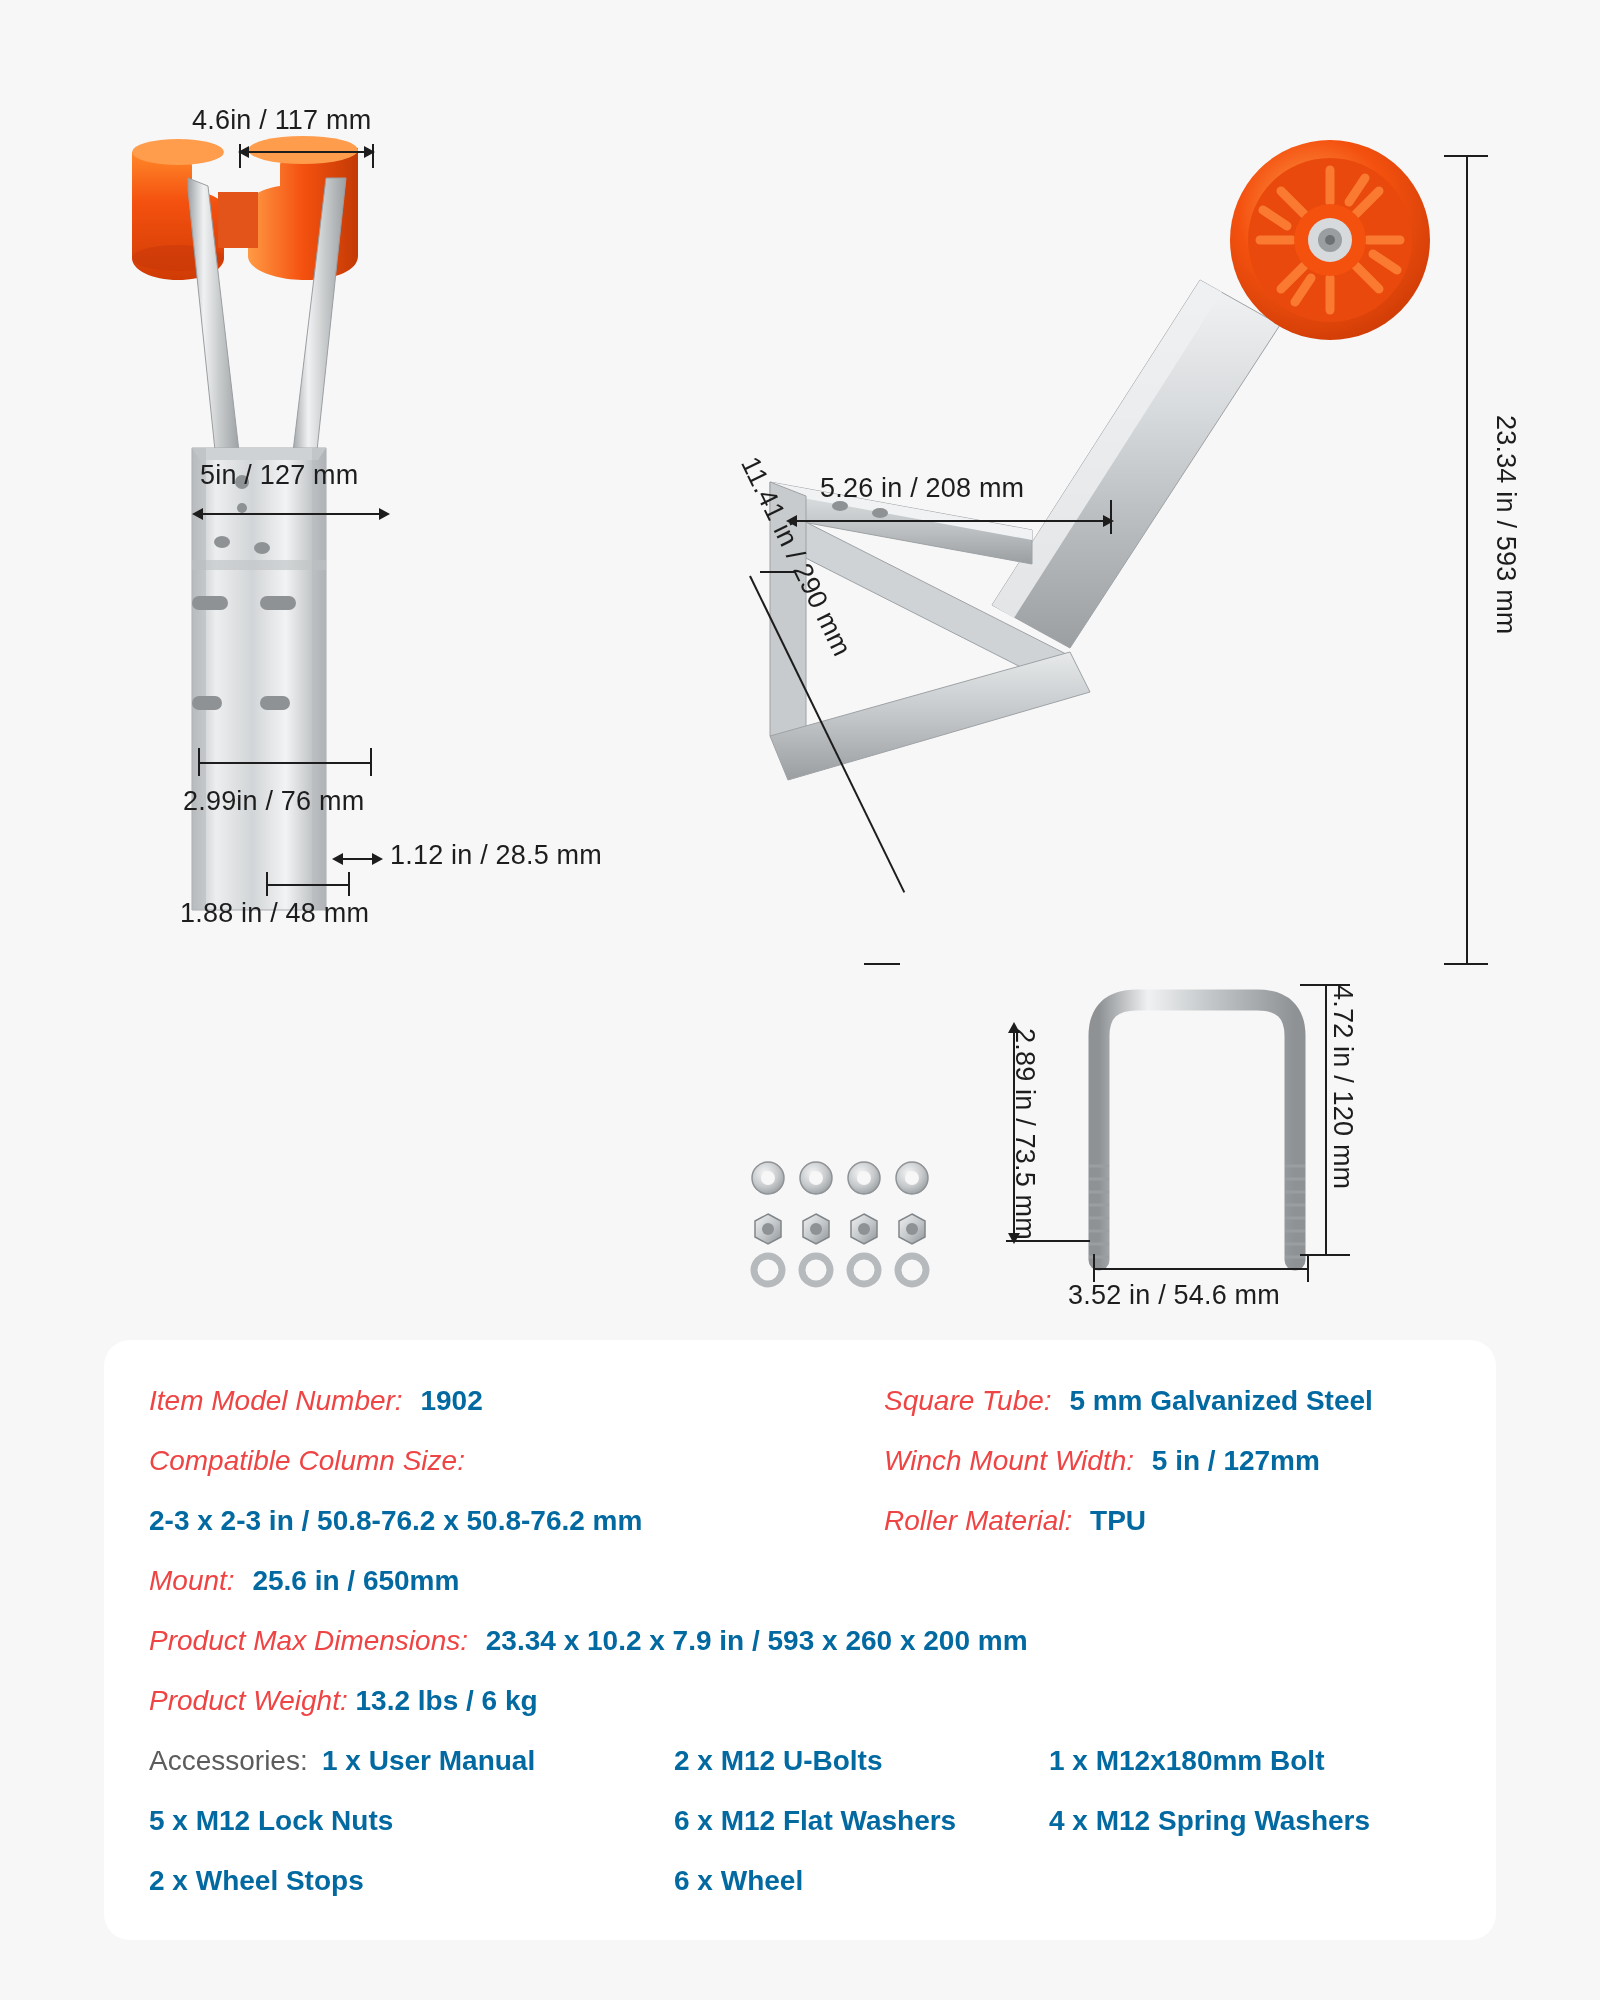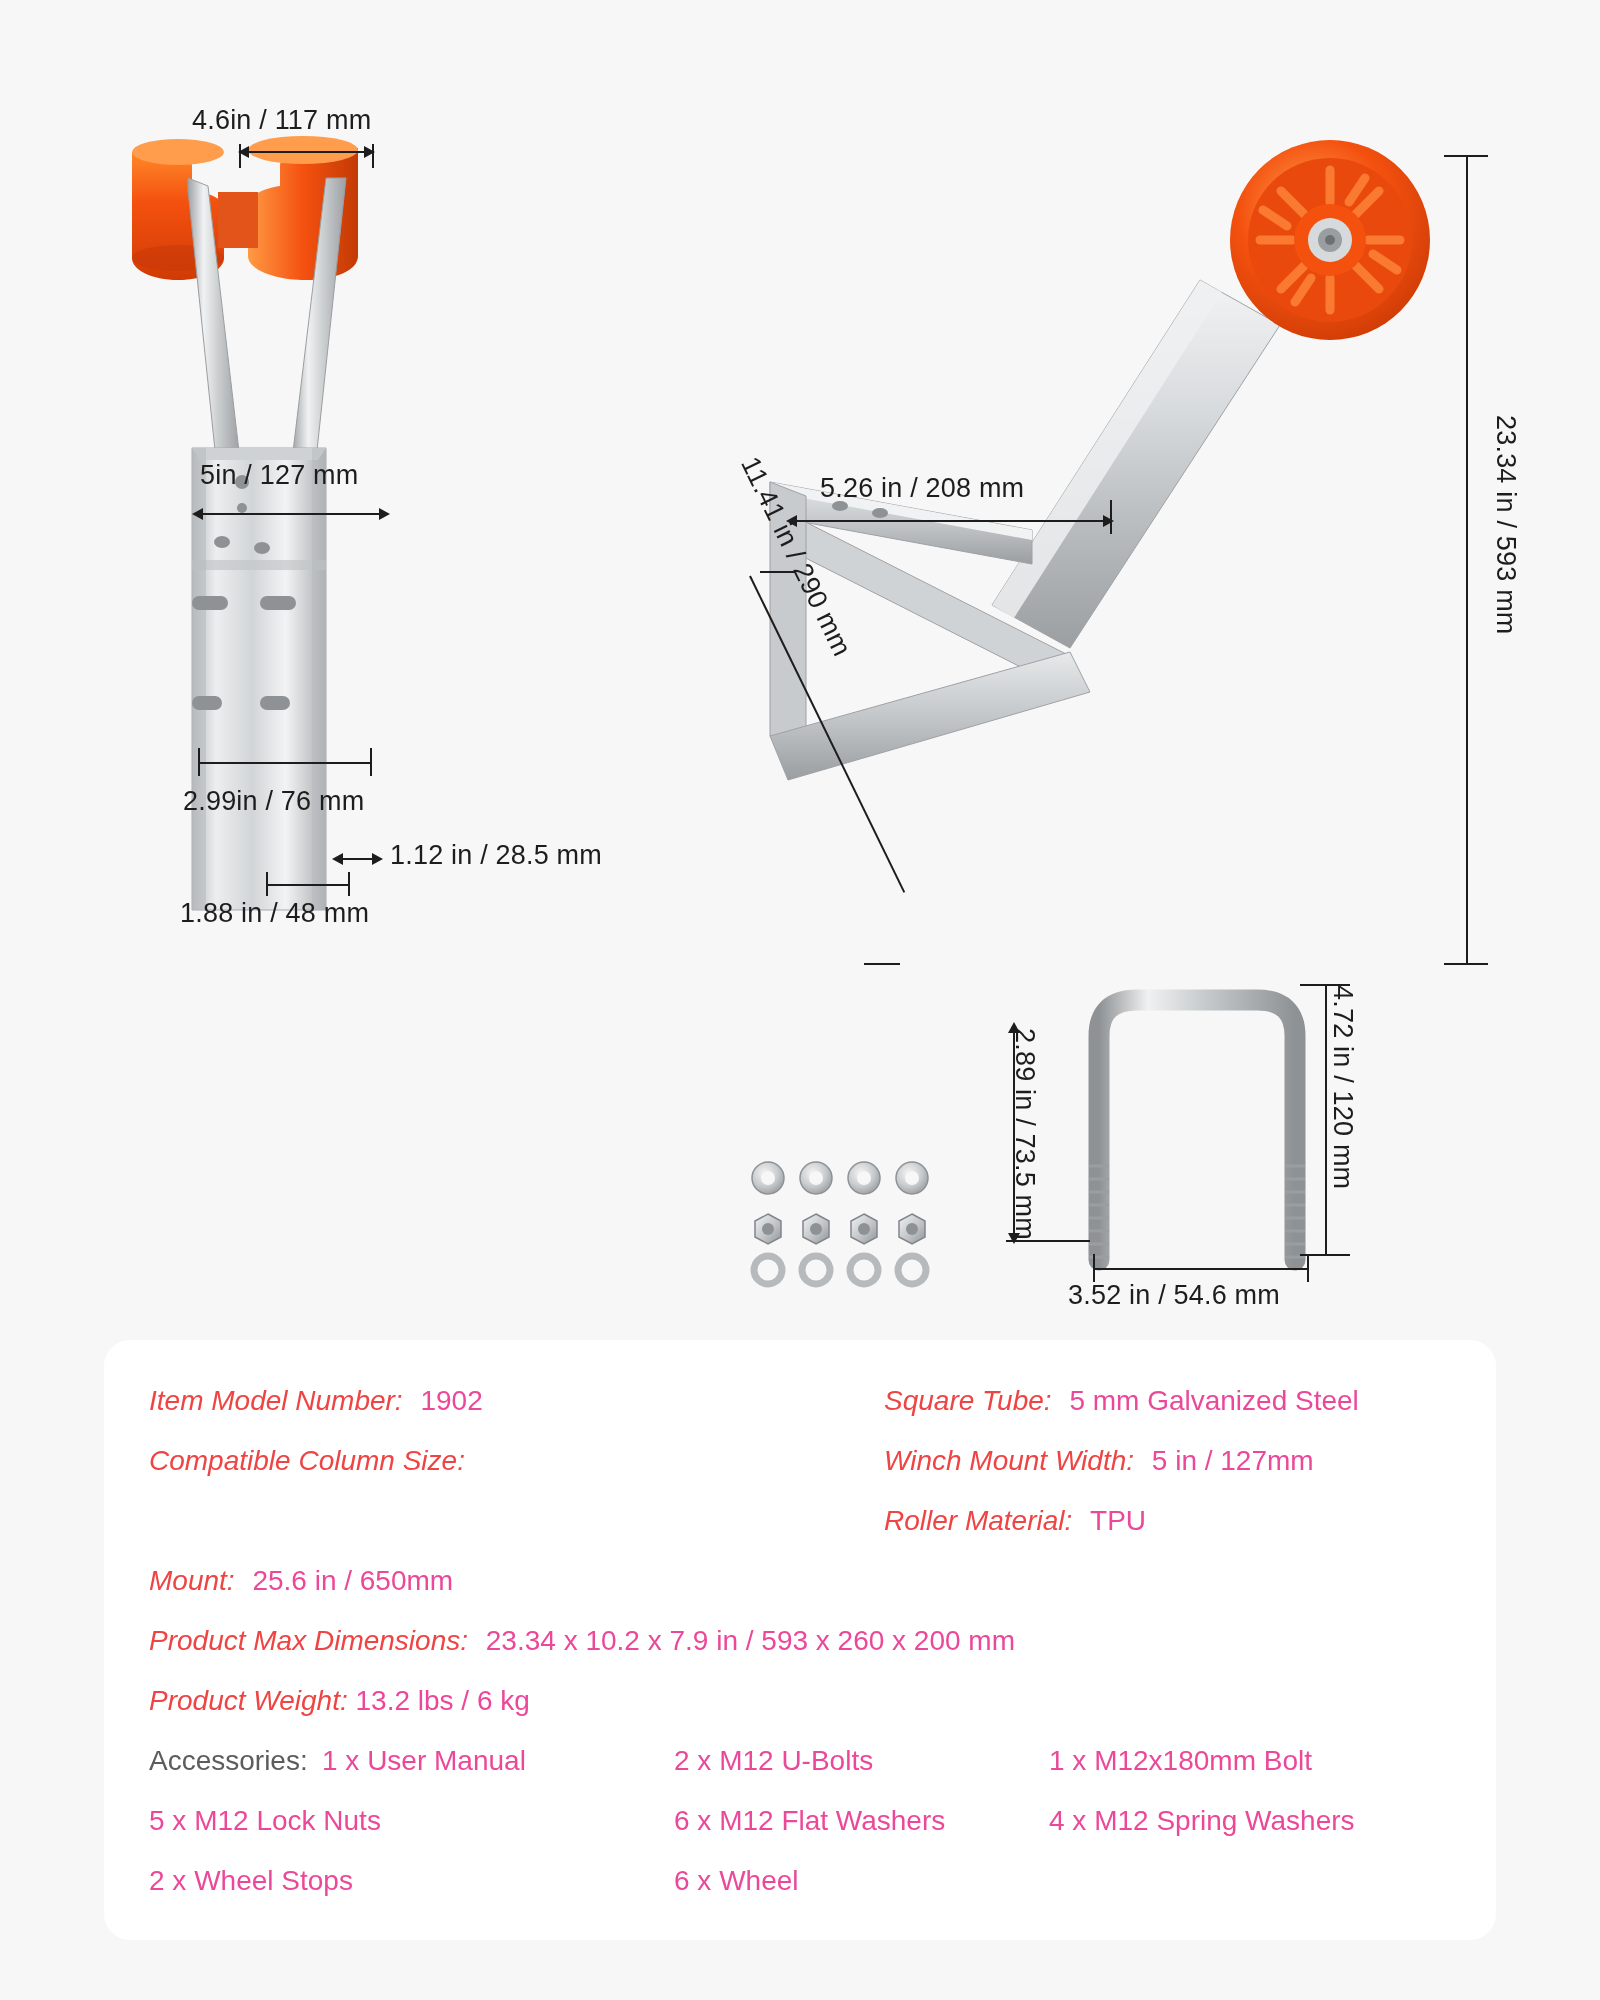--- a/index.html
+++ b/index.html
@@ -73,21 +73,21 @@
     background: #ffffff;
     border-radius: 26px;
   }
   .spec-row {
     position: absolute;
     font-size: 28px;
     line-height: 34px;
     white-space: nowrap;
   }
   .lbl { color: #ef4444; font-style: italic; }
-  .val { color: #ec4899; font-weight: normal; }
+  .val { color: #0369a1; font-weight: bold; }
 
   
   .art { position: absolute; }
   svg { display: block; overflow: visible; }
 </style>
 </head>
 <body>
 
 <div class="canvas">
 
@@ -356,20 +356,23 @@
   <div class="spec-panel">
 
     <div class="spec-row" style="left:45px; top:44px;">
       <span class="lbl">Item Model Number:</span>
       <span class="val" style="margin-left:10px;">1902</span>
     </div>
 
     <div class="spec-row" style="left:45px; top:104px;">
       <span class="lbl">Compatible Column Size:</span>
     </div>
+    <div class="spec-row" style="left:45px; top:164px;">
+      <span class="val">2-3 x 2-3 in / 50.8-76.2 x 50.8-76.2 mm</span>
+    </div>
 
     <div class="spec-row" style="left:45px; top:224px;">
       <span class="lbl">Mount:</span>
       <span class="val" style="margin-left:10px;">25.6 in / 650mm</span>
     </div>
 
     <div class="spec-row" style="left:780px; top:44px;">
       <span class="lbl">Square Tube:</span>
       <span class="val" style="margin-left:10px;">5 mm Galvanized Steel</span>
     </div>

